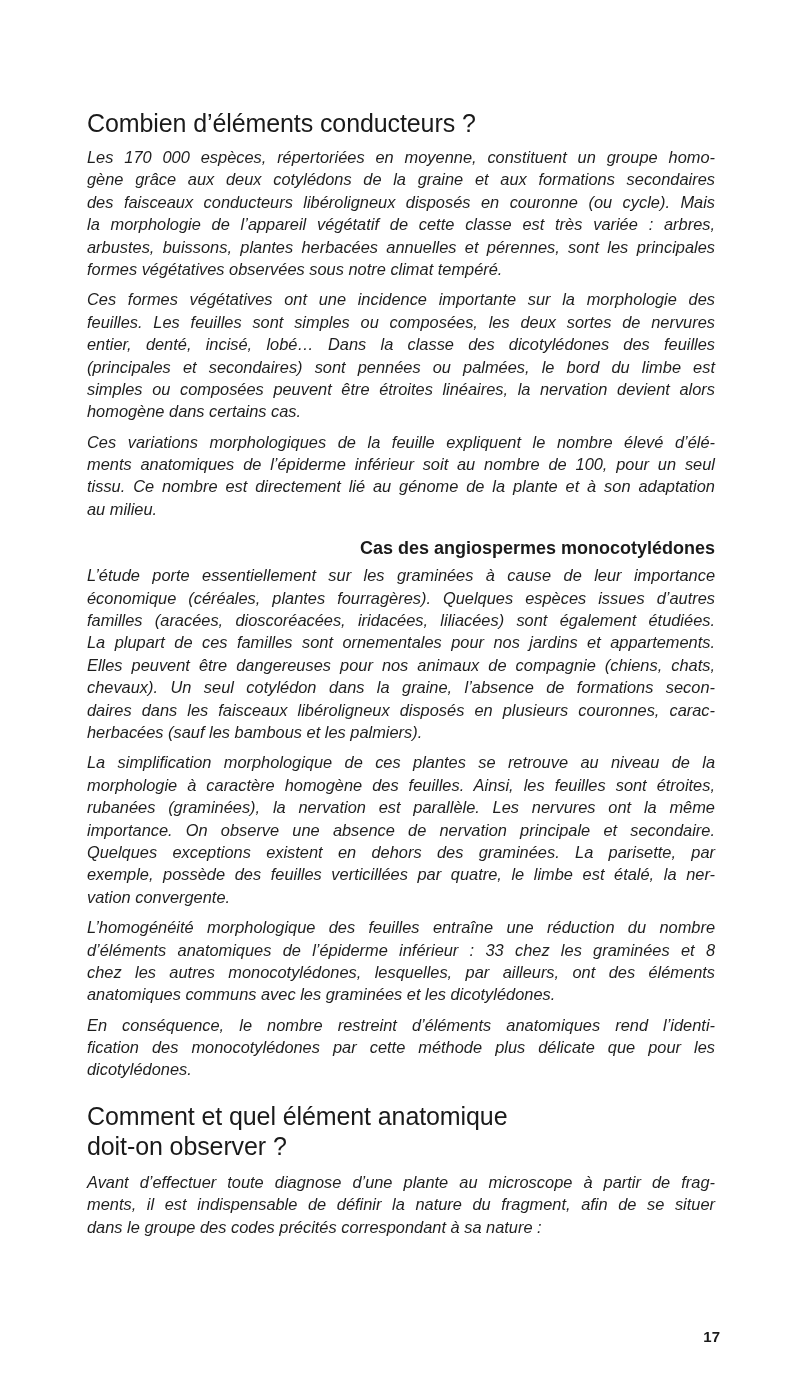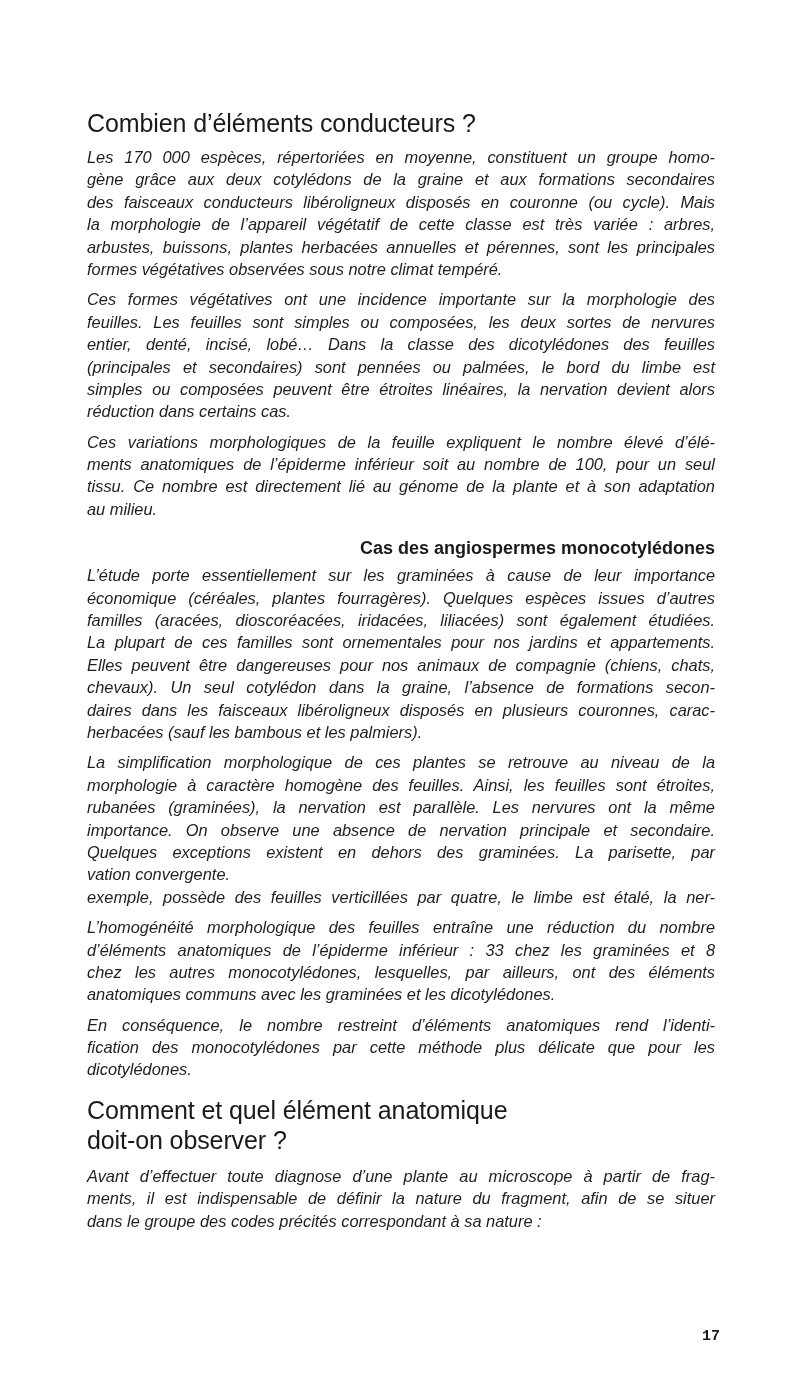--- a/index.html
+++ b/index.html
@@ -23,21 +23,21 @@
     }
     .h1 {
       font-size: 25px;
       font-weight: normal;
       line-height: 30px;
       margin: 0 0 8px 0;
       letter-spacing: -0.1px;
       color: #1a1a1a;
     }
     .h1.second {
-      margin-top: 14px;
+      margin-top: 20px;
       margin-bottom: 10px;
     }
     .h2 {
       font-size: 18px;
       font-weight: bold;
       line-height: 24px;
       margin: 0 0 4px 0;
       color: #1a1a1a;
     }
     .h2.spaced {
@@ -64,21 +64,20 @@
     }
     .page-number {
       position: absolute;
       left: 690px;
       top: 1328px;
       width: 30px;
       font-size: 15px;
       font-weight: bold;
       text-align: right;
       color: #1a1a1a;
-      font-family: Liberation Mono, monospace;
     }
   </style>
 </head>
 <body>
 
 <div class="page">
 
   <h1 class="h1">Combien d’éléments conducteurs ?</h1>
 
 
@@ -90,21 +89,21 @@
     <span class="line">arbustes, buissons, plantes herbacées annuelles et pérennes, sont les principales</span>
     <span class="line last">formes végétatives observées sous notre climat tempéré.</span>
   </p>
 
   <p class="para">
     <span class="line">Ces formes végétatives ont une incidence importante sur la morphologie des</span>
     <span class="line">feuilles. Les feuilles sont simples ou composées, les deux sortes de nervures</span>
     <span class="line">entier, denté, incisé, lobé… Dans la classe des dicotylédones des feuilles</span>
     <span class="line">(principales et secondaires) sont pennées ou palmées, le bord du limbe est</span>
     <span class="line">simples ou composées peuvent être étroites linéaires, la nervation devient alors</span>
-    <span class="line last">réduction dans certains cas.</span>
+    <span class="line last">homogène dans certains cas.</span>
   </p>
 
   <p class="para">
     <span class="line">Ces variations morphologiques de la feuille expliquent le nombre élevé d’élé-</span>
     <span class="line">ments anatomiques de l’épiderme inférieur soit au nombre de 100, pour un seul</span>
     <span class="line">tissu. Ce nombre est directement lié au génome de la plante et à son adaptation</span>
     <span class="line last">au milieu.</span>
   </p>
 
   <h2 class="h2 spaced">Cas des angiospermes monocotylédones</h2>
@@ -119,22 +118,22 @@
     <span class="line">daires dans les faisceaux libéroligneux disposés en plusieurs couronnes, carac-</span>
     <span class="line last">herbacées (sauf les bambous et les palmiers).</span>
   </p>
 
   <p class="para">
     <span class="line">La simplification morphologique de ces plantes se retrouve au niveau de la</span>
     <span class="line">morphologie à caractère homogène des feuilles. Ainsi, les feuilles sont étroites,</span>
     <span class="line">rubanées (graminées), la nervation est parallèle. Les nervures ont la même</span>
     <span class="line">importance. On observe une absence de nervation principale et secondaire.</span>
     <span class="line">Quelques exceptions existent en dehors des graminées. La parisette, par</span>
+    <span class="line">exemple, possède des feuilles verticillées par quatre, le limbe est étalé, la ner-</span>
     <span class="line last">vation convergente.</span>
-    <span class="line">exemple, possède des feuilles verticillées par quatre, le limbe est étalé, la ner-</span>
   </p>
 
   <p class="para">
     <span class="line">L’homogénéité morphologique des feuilles entraîne une réduction du nombre</span>
     <span class="line">d’éléments anatomiques de l’épiderme inférieur : 33 chez les graminées et 8</span>
     <span class="line">chez les autres monocotylédones, lesquelles, par ailleurs, ont des éléments</span>
     <span class="line last">anatomiques communs avec les graminées et les dicotylédones.</span>
   </p>
 
   <p class="para">

